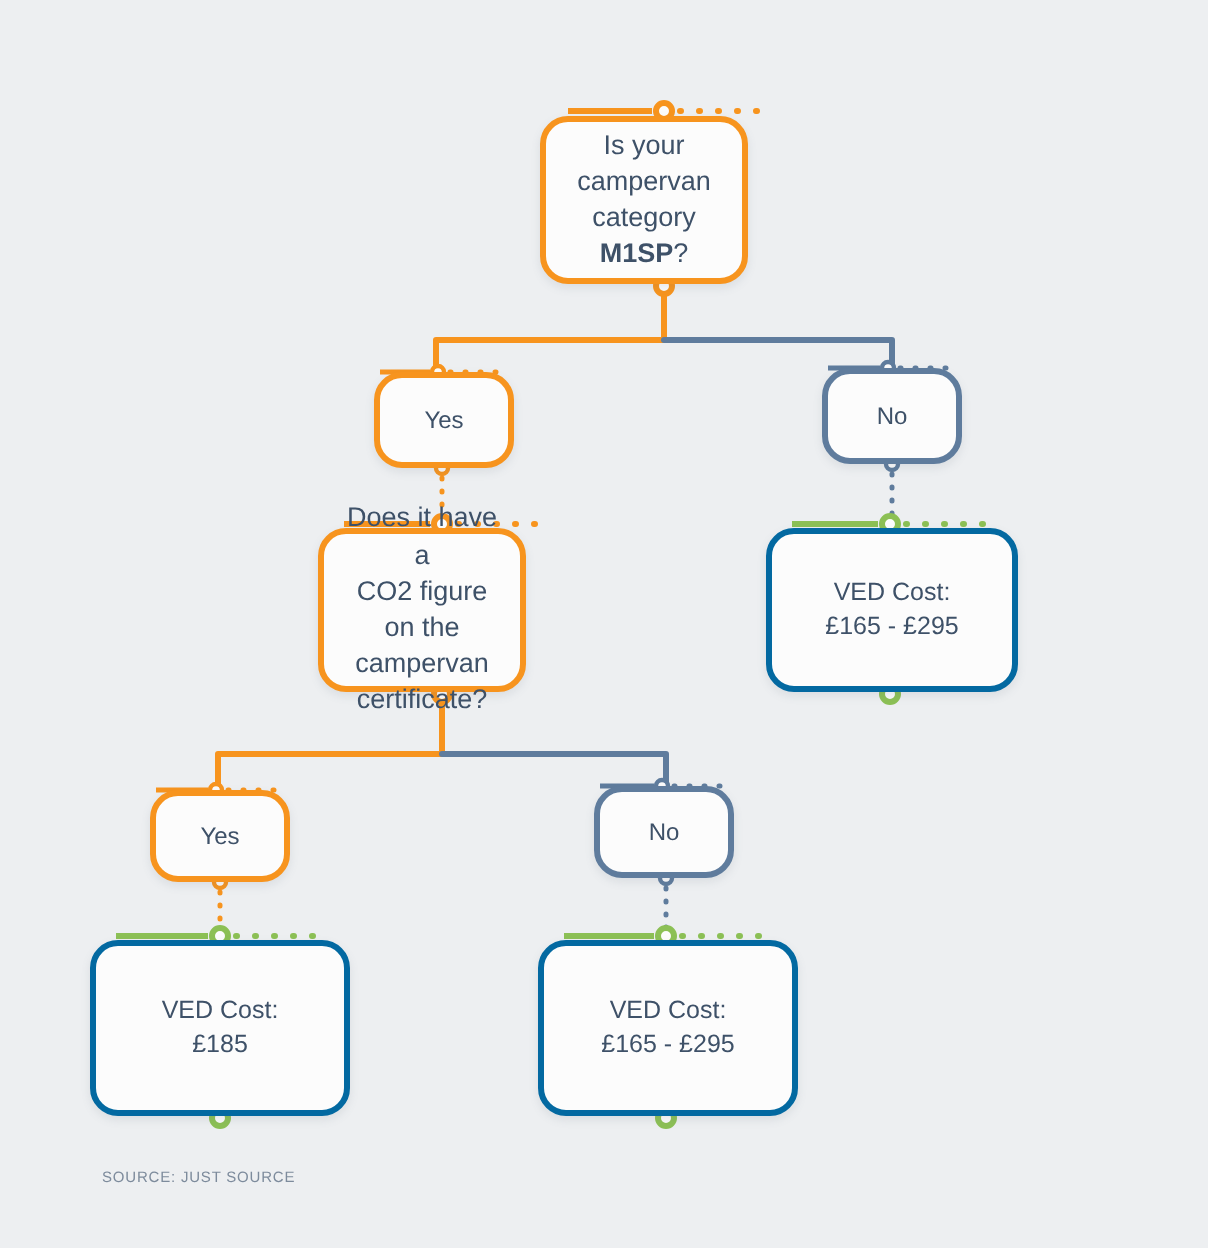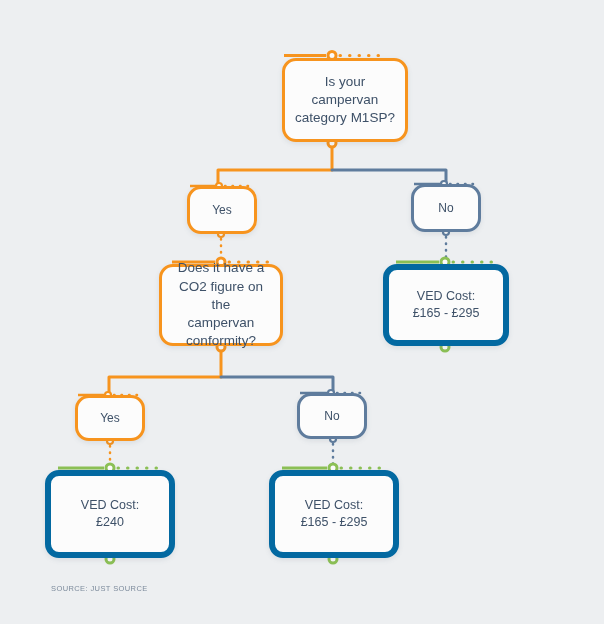--- a/index.html
+++ b/index.html
@@ -44,33 +44,33 @@
     line-height: 1.35;
     box-shadow: 0 2px 5px rgba(90,105,125,0.13);
   }
   .node .inner {
     padding: 0 10px;
     width: 100%;
   }
 
   .node.orange { border: 3px solid #f7941e; }
   .node.blue   { border: 3px solid #5f7c9d; justify-content: center; }
-  .node.green  { border: 6px solid #0369a1; }
+  .node.green  { border: 3px solid #0369a1; }
 
   .node.q   { font-size: 13.5px; }
   .node.yn  { font-size: 12px; }
   .node.res { font-size: 12.5px; }
 
-  .bold { font-weight: normal; }
-
-  
-  #node-q1     { left: 270px; top: 58px;  width: 126px; height: 84px; margin-left: 12px; }
+  .bold { font-weight: bold; }
+
+  
+  #node-q1     { left: 270px; top: 58px;  width: 104px; height: 84px; }
   #node-yes1   { left: 187px; top: 186px; width:  70px; height: 48px; }
   #node-no1    { left: 411px; top: 184px; width:  70px; height: 48px; }
-  #node-q2     { left: 159px; top: 264px; width: 124px; height: 82px; }
+  #node-q2     { left: 159px; top: 264px; width: 104px; height: 82px; }
   #node-ved1   { left: 383px; top: 264px; width: 126px; height: 82px; }
   #node-yes2   { left:  75px; top: 395px; width:  70px; height: 46px; }
   #node-no2    { left: 297px; top: 393px; width:  70px; height: 46px; }
   #node-ved2   { left:  45px; top: 470px; width: 130px; height: 88px; }
   #node-ved3   { left: 269px; top: 470px; width: 130px; height: 88px; }
 
   
   #source {
     position: absolute;
     left: 51px;
@@ -165,21 +165,21 @@
 
   <div class="node blue yn" id="node-no1">
     <div class="inner">No</div>
   </div>
 
   <div class="node orange q" id="node-q2">
     <div class="inner">
       <span>Does it have a</span><br>
       <span>CO2 figure on the</span><br>
       <span>campervan</span><br>
-      <span>conformity?</span>
+      <span>certificate?</span>
     </div>
   </div>
 
   <div class="node green res" id="node-ved1">
     <div class="inner">
       <span>VED Cost:</span><br>
       <span>£165 - £295</span>
     </div>
   </div>
 
@@ -187,21 +187,21 @@
     <div class="inner">Yes</div>
   </div>
 
   <div class="node blue yn" id="node-no2">
     <div class="inner">No</div>
   </div>
 
   <div class="node green res" id="node-ved2">
     <div class="inner">
       <span>VED Cost:</span><br>
-      <span>£240</span>
+      <span>£185</span>
     </div>
   </div>
 
   <div class="node green res" id="node-ved3">
     <div class="inner">
       <span>VED Cost:</span><br>
       <span>£165 - £295</span>
     </div>
   </div>
 

